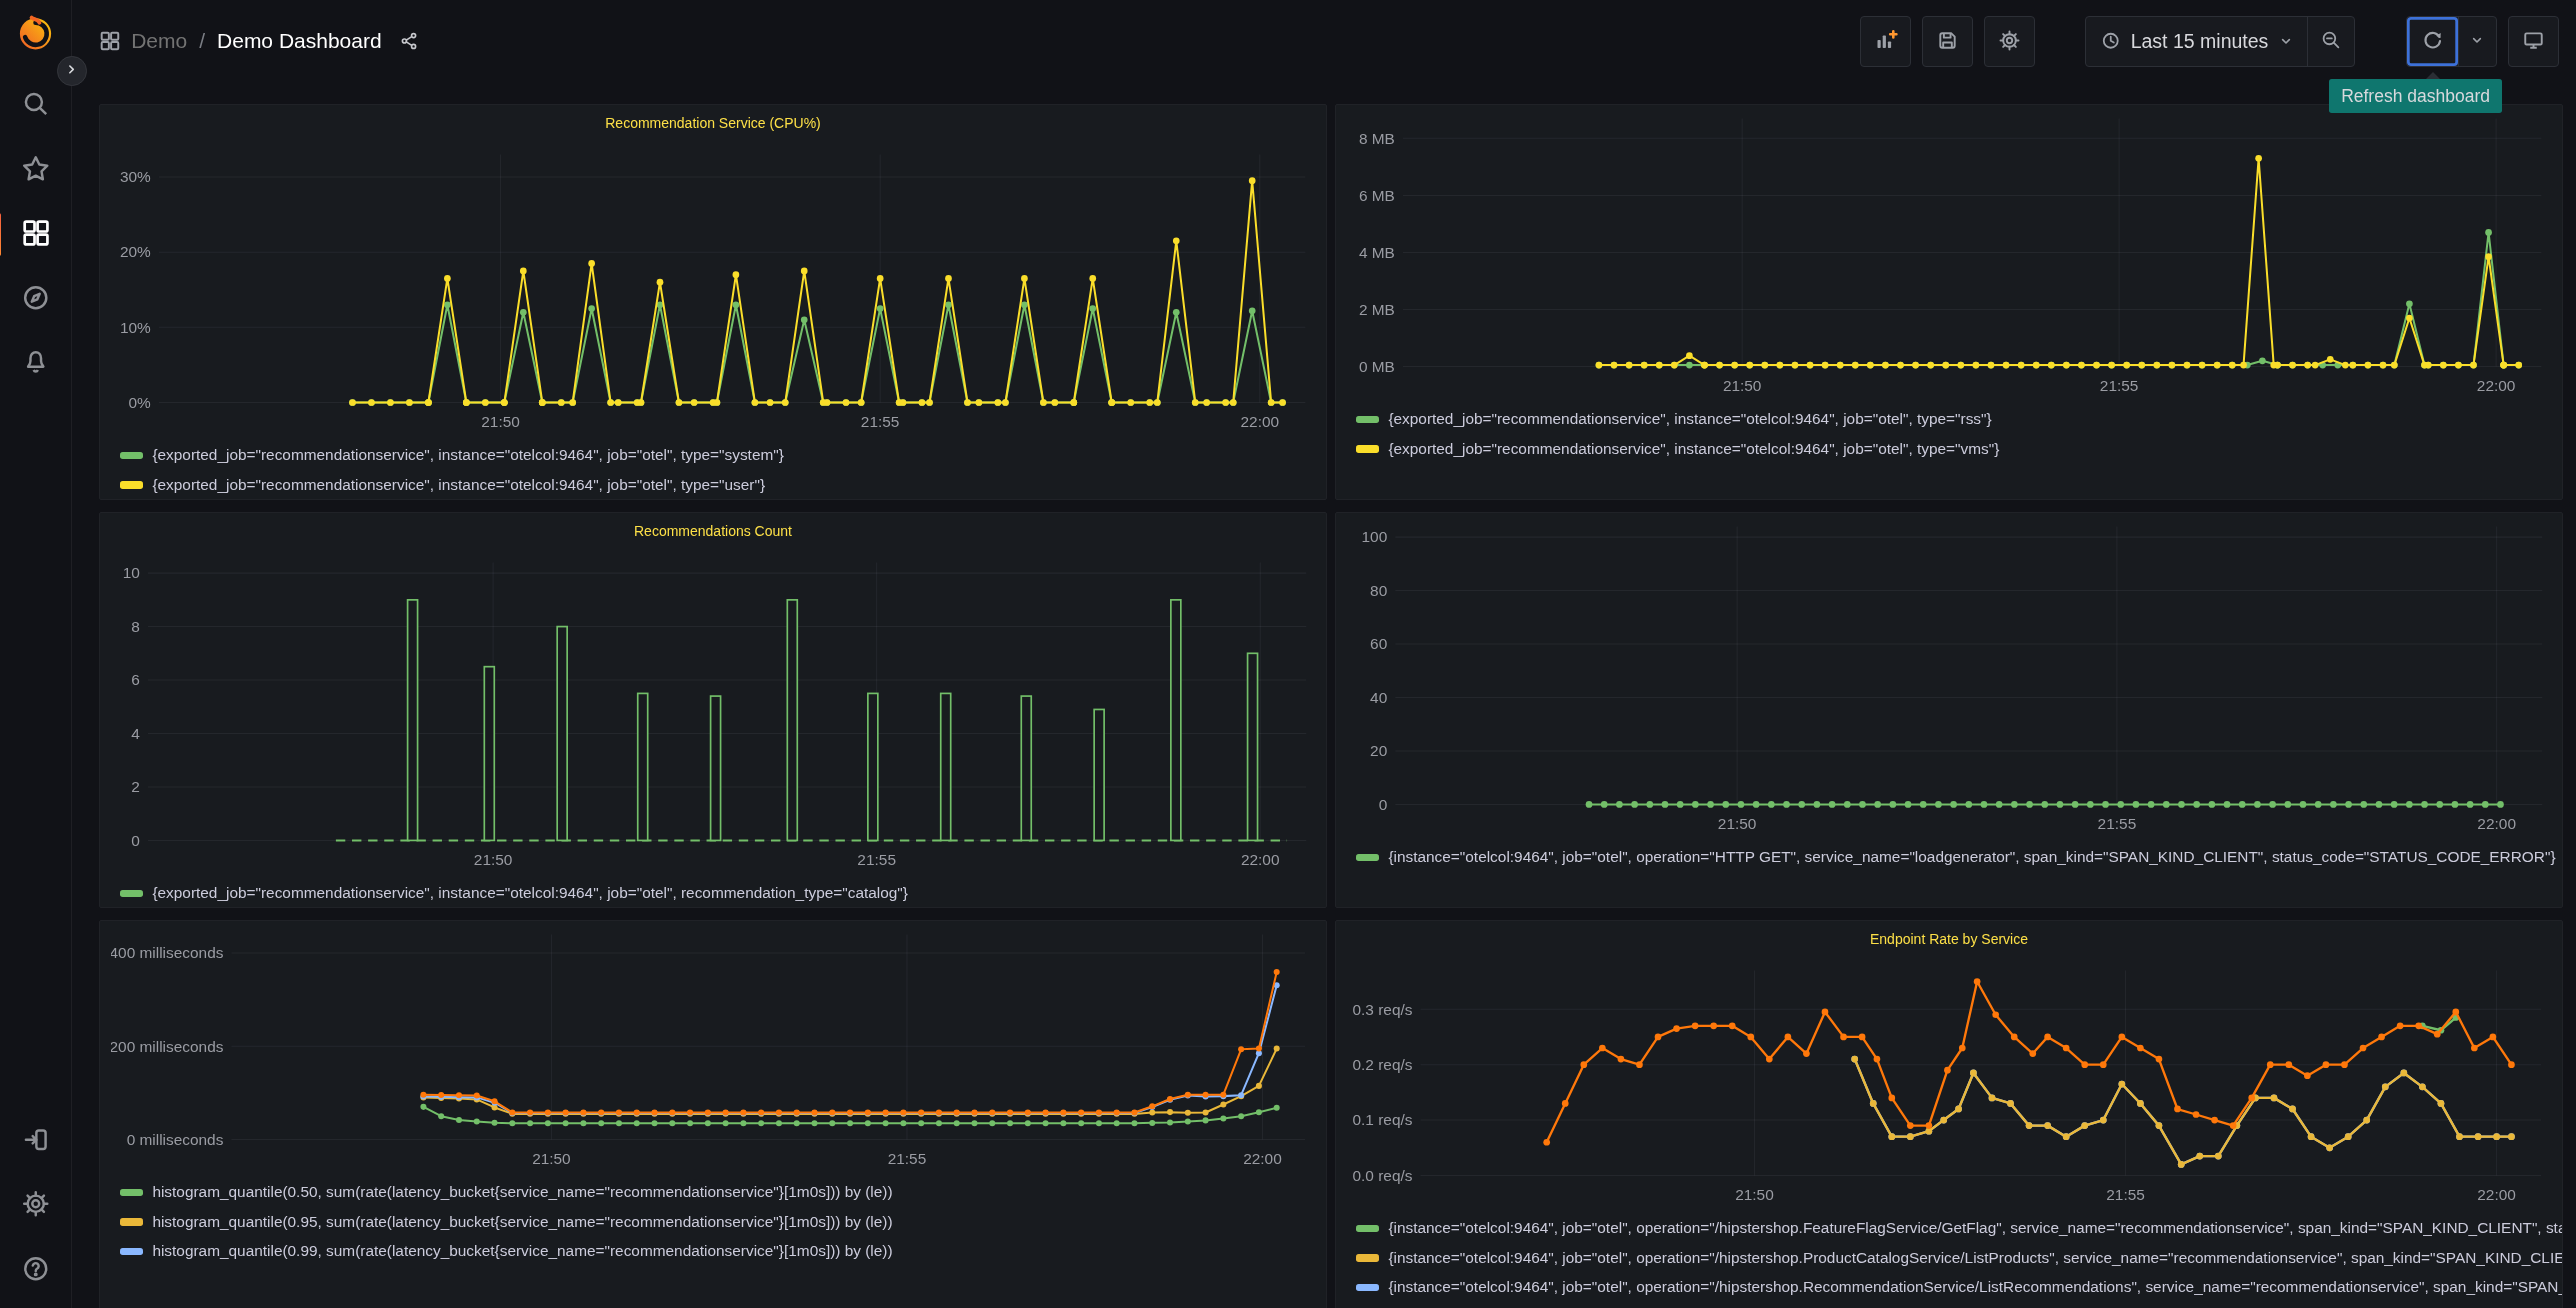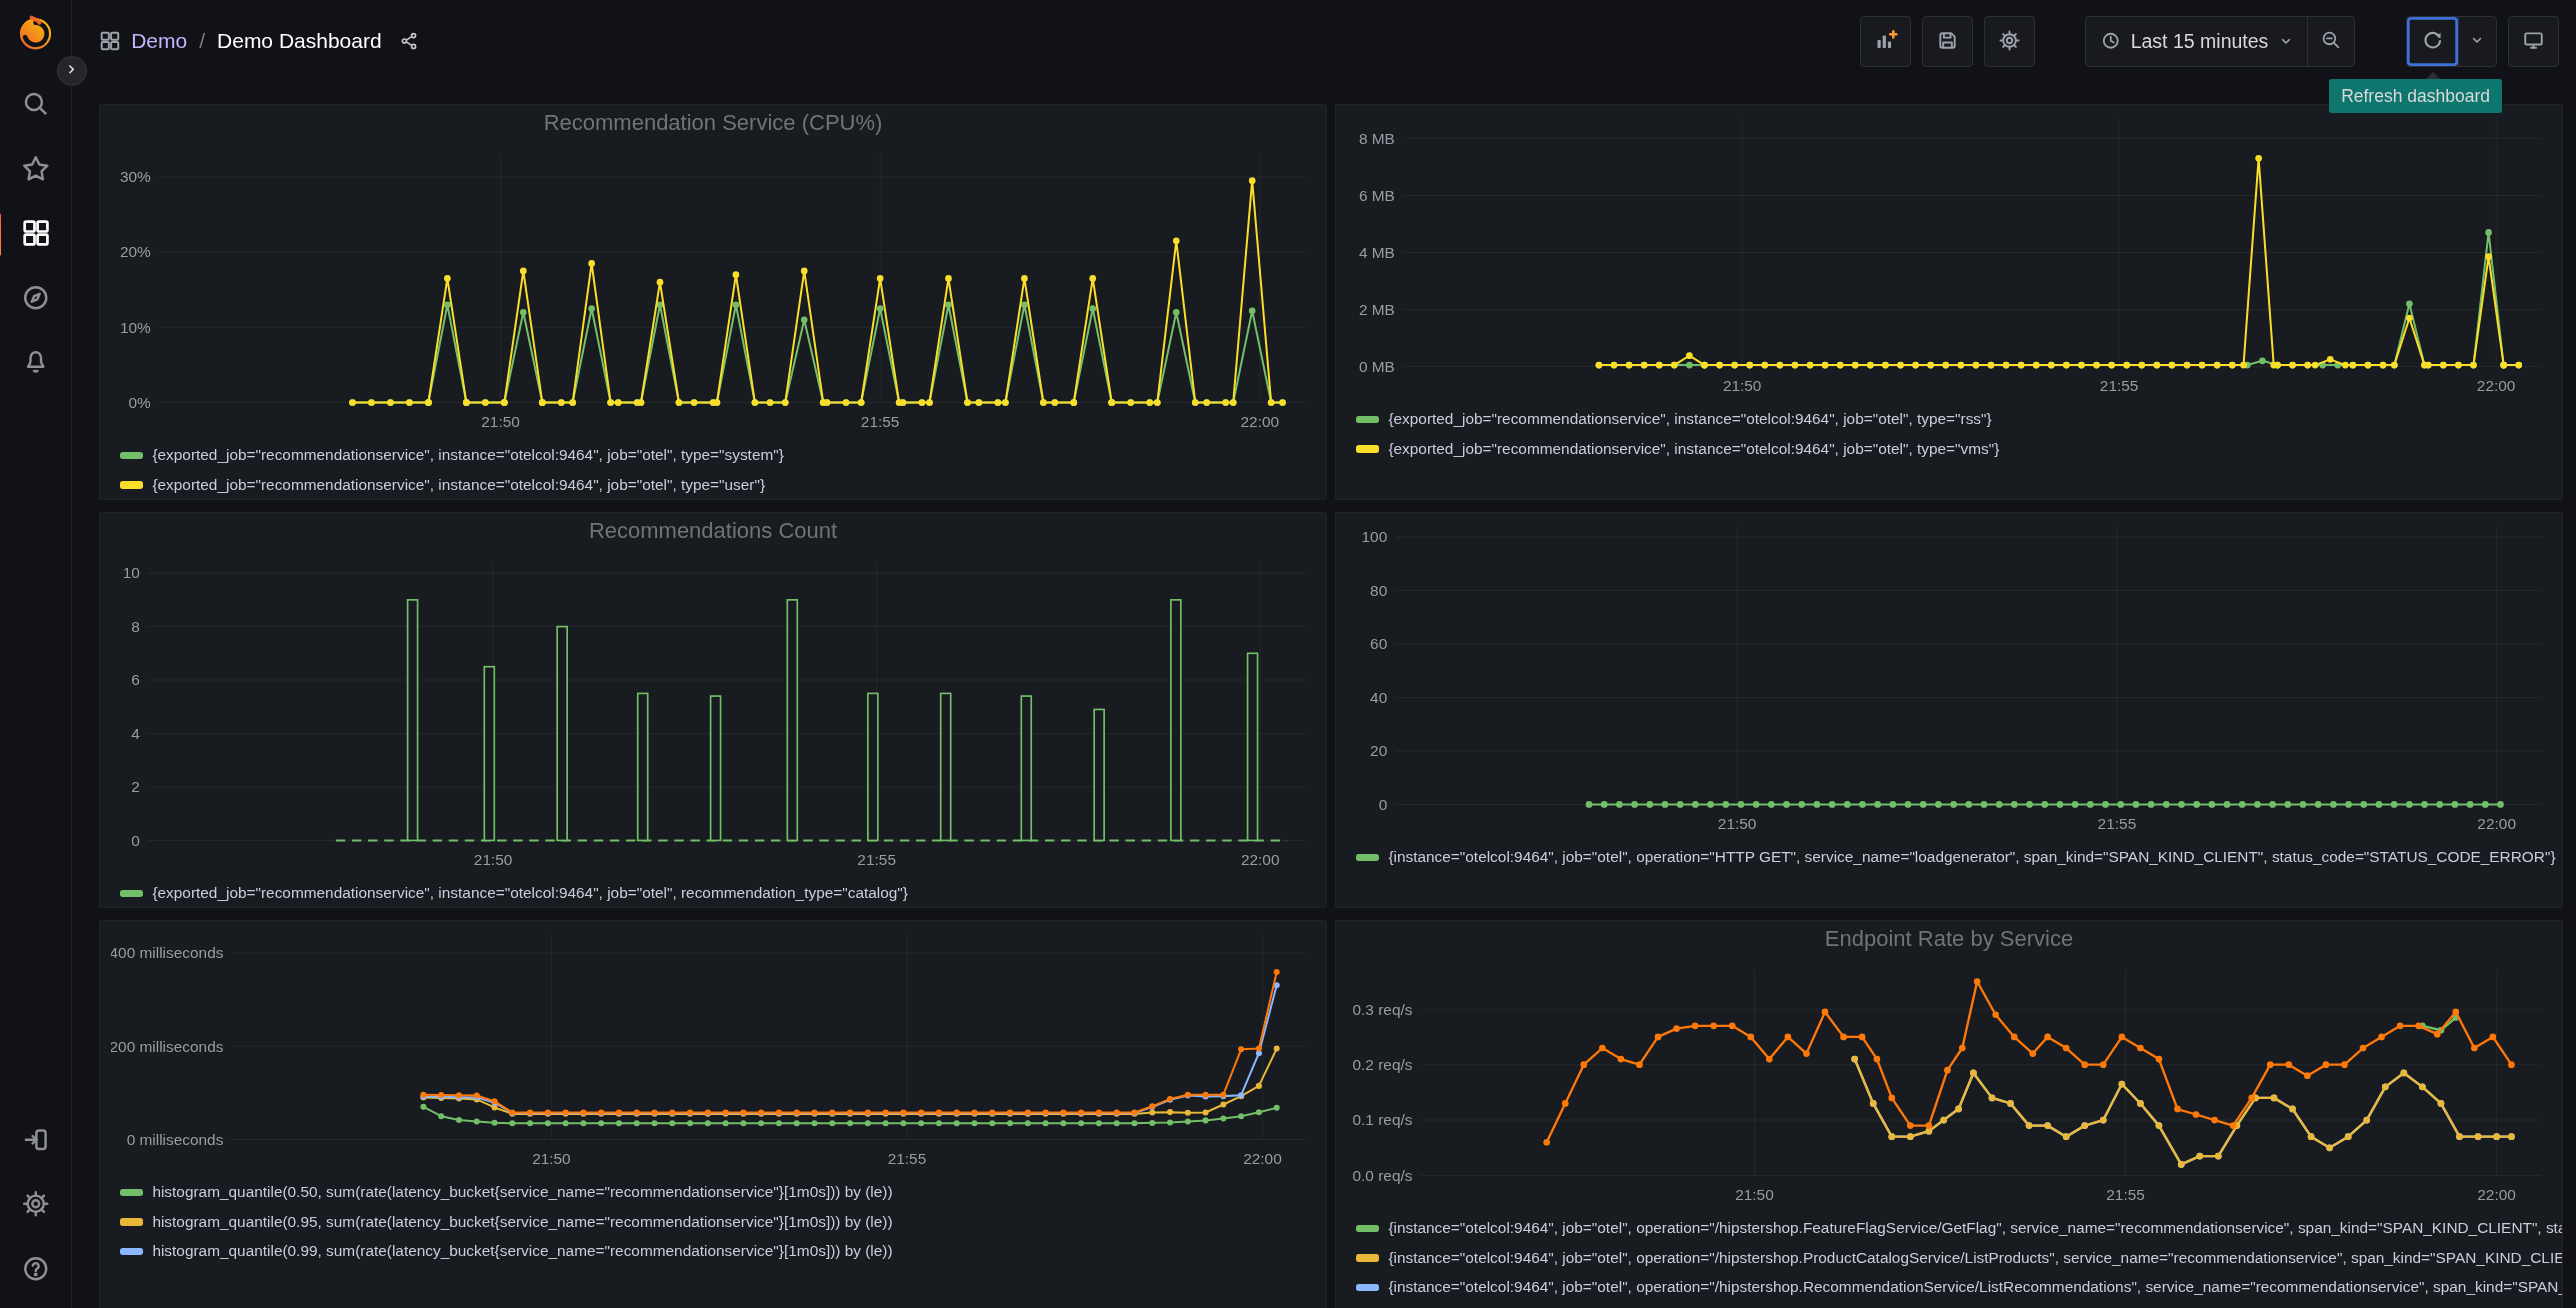--- a/index.html
+++ b/index.html
@@ -20,21 +20,21 @@
   .active-bar { position:absolute; left:-23.5px; top:-6.7px; width:4px; height:43px; border-radius:2px;
     background:linear-gradient(180deg,#f55f3e,#ff8833); }
   .expand-btn { position:absolute; left:57px; top:56px; width:29.5px; height:29.5px; border-radius:50%;
     background:#24262c; border:0.7px solid #34363c; display:flex; align-items:center; justify-content:center;
     z-index:9; cursor:pointer; }
 
   
   .header { position:absolute; left:72px; right:0; top:0; height:82px;
     display:flex; align-items:center; padding:0 17.5px 0 27px; z-index:4; }
   .breadcrumb { display:flex; align-items:center; gap:10.7px; font-size:21px; }
-  .crumb-section { color:#c4b5fd; cursor:pointer; }
+  .crumb-section { color:#737373; cursor:pointer; }
   .crumb-sep { color:#7b7e85; margin:0 1.3px; }
   .crumb-page { color:#ffffff; font-weight:500; }
   .share-btn { margin-left:6.7px; cursor:pointer; display:flex; align-items:center; }
   .toolbar { margin-left:auto; display:flex; align-items:center; gap:10.7px; }
   .tb-btn { width:51px; height:51px; border:0.7px solid #2c2f36; border-radius:4px; background:#181a1f;
     display:flex; align-items:center; justify-content:center; cursor:pointer; }
   .tb-group { display:flex; align-items:stretch; border:0.7px solid #2c2f36; border-radius:4px; background:#181a1f; overflow:hidden; height:51px;margin-left:40px; }
   .tb-time { display:flex; align-items:center; gap:9.4px; padding:0 13.4px; font-size:19.5px; color:#d8d9dd; cursor:pointer; }
   .tb-zoomout { width:47px; border-left:0.7px solid #2c2f36; display:flex; align-items:center; justify-content:center; cursor:pointer; }
   .tb-refresh { width:51px; display:flex; align-items:center; justify-content:center; cursor:pointer;
@@ -47,21 +47,21 @@
   .tooltip .arrow { position:absolute; top:-6.7px; right:62px; width:0; height:0;
     border-left:7.4px solid transparent; border-right:7.4px solid transparent; border-bottom:7.4px solid #2b2e35; }
 
   
   .main { position:absolute; left:72px; top:82px; right:0; bottom:0; padding:22px 0 0 27px; }
   .panel-grid { display:grid; grid-template-columns:1228px 1228px; grid-template-rows:396px 396px 430px;
     gap:12px 8px; }
   .panel { background:#181b1f; border:0.7px solid #202227; border-radius:2px; overflow:hidden;
     display:flex; flex-direction:column; }
   .panel-header { height:36px; display:flex; align-items:center; justify-content:center; flex:none; }
-  .panel-title { font-size:22px; font-weight:500; color:#737373; cursor:pointer; }
+  .panel-title { font-size:14px; font-weight:500; color:#fde047; cursor:pointer; }
   .panel-body { padding:0 10.7px; flex:none; }
   svg.chart text { font-family:"Liberation Sans","DejaVu Sans",sans-serif; }
   .legend { padding:2.7px 0 5.4px 20px; overflow:hidden; }
   .legend-row { display:flex; align-items:center; height:29.5px; cursor:pointer; overflow:hidden; }
   .legend-swatch { flex:none; width:23px; height:7.4px; border-radius:2.7px; margin-right:9.4px; }
   .legend-label { font-size:15.4px; color:#ccccdc; white-space:nowrap; }
 </style>
 </head>
 <body>
 

